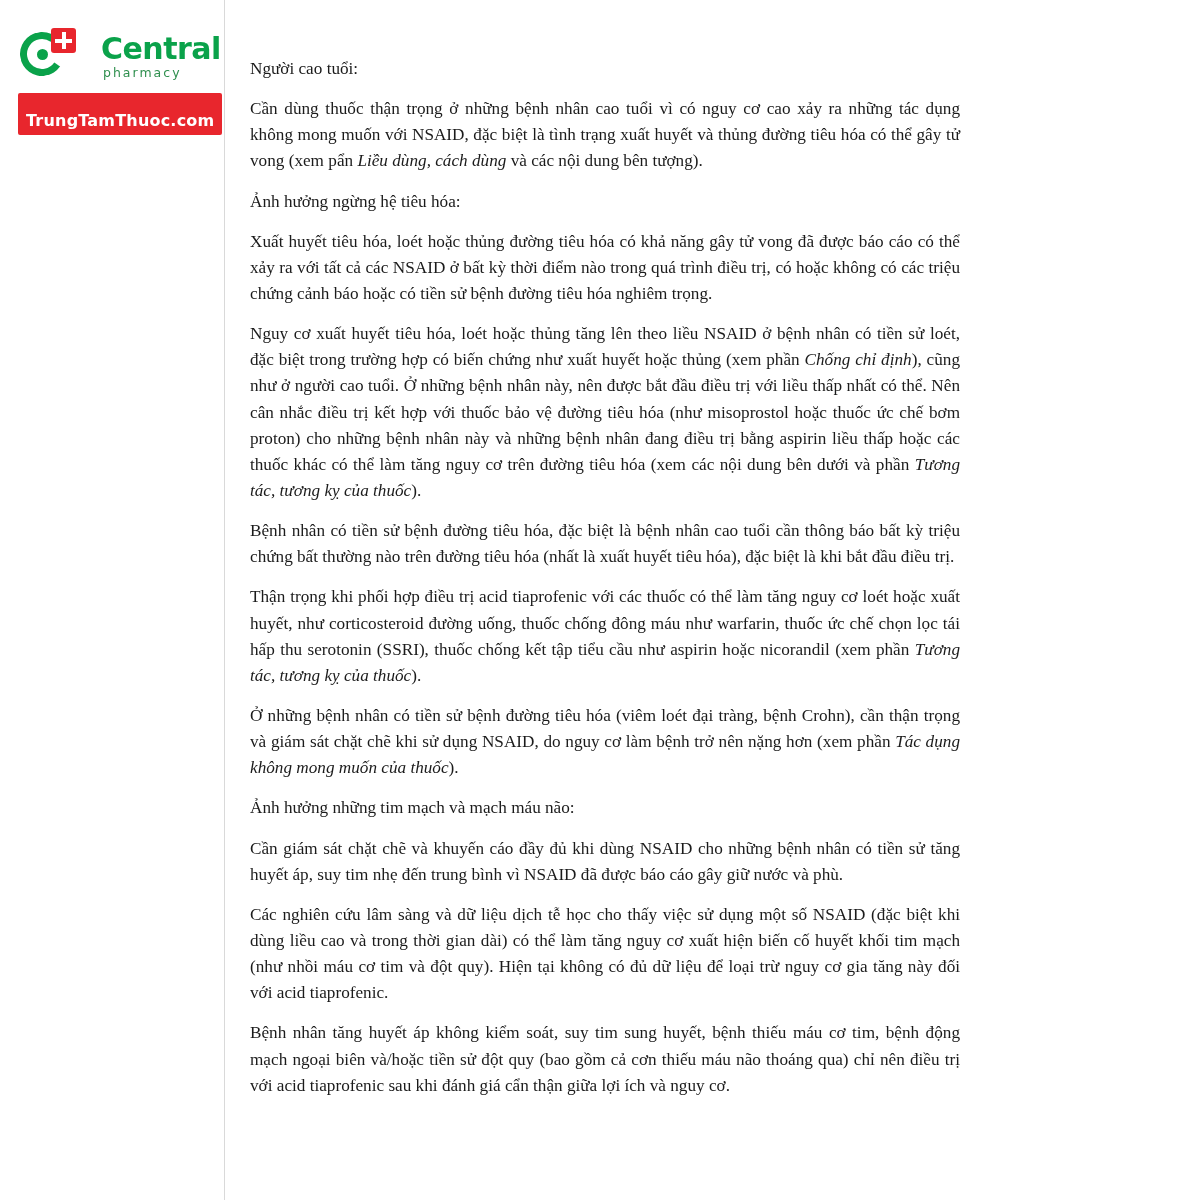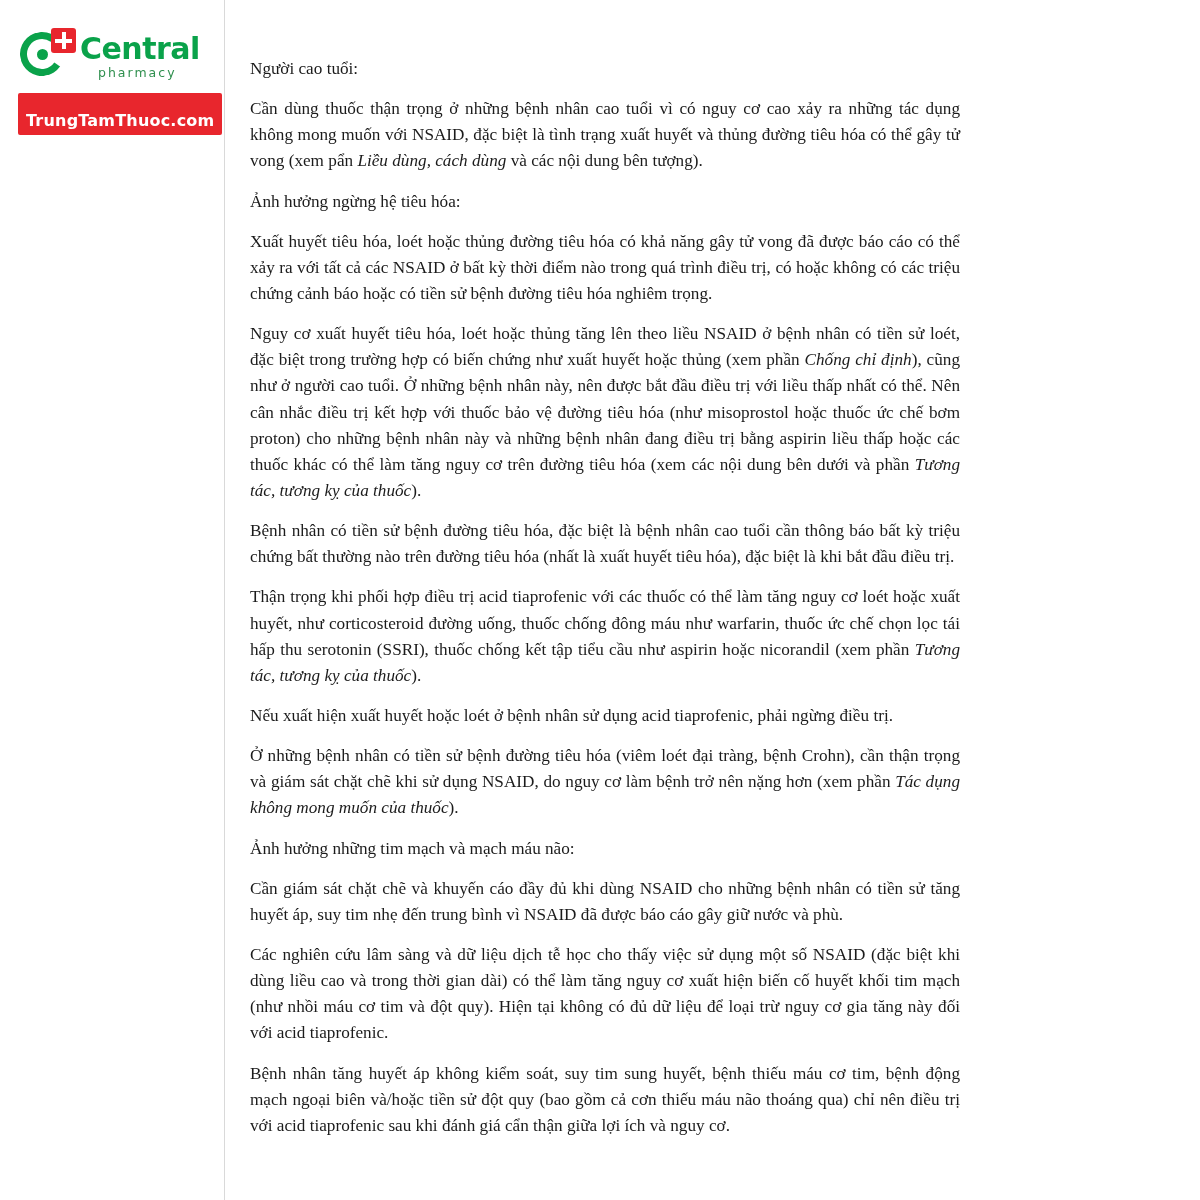--- a/index.html
+++ b/index.html
@@ -18,21 +18,21 @@
   
   #logo-block {
     position: absolute;
     left: 18px;
     top: 28px;
     width: 200px;
   }
   .logo-row {
     display: flex;
     align-items: center;
-    gap: 4px;
+    gap: 25px;
   }
   .logo-mark {
     width: 58px;
     height: 58px;
     position: relative;
     flex: none;
   }
   .logo-mark .ring {
     position: absolute;
     left: 2px;
@@ -84,21 +84,21 @@
     font-weight: bold;
     color: #0aa24a;
     letter-spacing: -0.5px;
   }
   .logo-sub {
     font-family: "DejaVu Sans", sans-serif;
     font-size: 12.5px;
     color: #2f8f4e;
     letter-spacing: 2px;
     margin-top: 3px;
-    margin-left: 18px;
+    margin-left: 2px;
   }
   #site-banner {
     margin-top: 7px;
     background: #e8262d;
     color: #ffffff;
     font-family: "DejaVu Sans", sans-serif;
     font-size: 16px;
     font-weight: bold;
     padding: 18px 8px 5px 8px;
     display: inline-block;
@@ -161,19 +161,18 @@
 <div id="page-rule"></div>
 
 <div id="doc-column">
     <p class="subhead"><span>Người cao tuổi:</span></p>
     <p><span>Cần dùng thuốc thận trọng ở những bệnh nhân cao tuổi vì có nguy cơ cao xảy ra những tác dụng không mong muốn với NSAID, đặc biệt là tình trạng xuất huyết và thủng đường tiêu hóa có thể gây tử vong (xem pẩn </span><span class="it">Liều dùng, cách dùng</span><span> và các nội dung bên tượng).</span></p>
     <p class="subhead"><span>Ảnh hưởng ngừng hệ tiêu hóa:</span></p>
     <p><span>Xuất huyết tiêu hóa, loét hoặc thủng đường tiêu hóa có khả năng gây tử vong đã được báo cáo có thể xảy ra với tất cả các NSAID ở bất kỳ thời điểm nào trong quá trình điều trị, có hoặc không có các triệu chứng cảnh báo hoặc có tiền sử bệnh đường tiêu hóa nghiêm trọng.</span></p>
     <p><span>Nguy cơ xuất huyết tiêu hóa, loét hoặc thủng tăng lên theo liều NSAID ở bệnh nhân có tiền sử loét, đặc biệt trong trường hợp có biến chứng như xuất huyết hoặc thủng (xem phần </span><span class="it">Chống chỉ định</span><span>), cũng như ở người cao tuổi. Ở những bệnh nhân này, nên được bắt đầu điều trị với liều thấp nhất có thể. Nên cân nhắc điều trị kết hợp với thuốc bảo vệ đường tiêu hóa (như misoprostol hoặc thuốc ức chế bơm proton) cho những bệnh nhân này và những bệnh nhân đang điều trị bằng aspirin liều thấp hoặc các thuốc khác có thể làm tăng nguy cơ trên đường tiêu hóa (xem các nội dung bên dưới và phần </span><span class="it">Tương tác, tương kỵ của thuốc</span><span>).</span></p>
     <p><span>Bệnh nhân có tiền sử bệnh đường tiêu hóa, đặc biệt là bệnh nhân cao tuổi cần thông báo bất kỳ triệu chứng bất thường nào trên đường tiêu hóa (nhất là xuất huyết tiêu hóa), đặc biệt là khi bắt đầu điều trị.</span></p>
     <p><span>Thận trọng khi phối hợp điều trị acid tiaprofenic với các thuốc có thể làm tăng nguy cơ loét hoặc xuất huyết, như corticosteroid đường uống, thuốc chống đông máu như warfarin, thuốc ức chế chọn lọc tái hấp thu serotonin (SSRI), thuốc chống kết tập tiểu cầu như aspirin hoặc nicorandil (xem phần </span><span class="it">Tương tác, tương kỵ của thuốc</span><span>).</span></p>
-    <p><span>Nếu xuất hiện xuất huyết hoặc loét ở bệnh nhân sử dụng acid tiaprofenic, phải ngừng điều trị.</span></p>
     <p><span>Ở những bệnh nhân có tiền sử bệnh đường tiêu hóa (viêm loét đại tràng, bệnh Crohn), cần thận trọng và giám sát chặt chẽ khi sử dụng NSAID, do nguy cơ làm bệnh trở nên nặng hơn (xem phần </span><span class="it">Tác dụng không mong muốn của thuốc</span><span>).</span></p>
     <p class="subhead"><span>Ảnh hưởng những tim mạch và mạch máu não:</span></p>
     <p><span>Cần giám sát chặt chẽ và khuyến cáo đầy đủ khi dùng NSAID cho những bệnh nhân có tiền sử tăng huyết áp, suy tim nhẹ đến trung bình vì NSAID đã được báo cáo gây giữ nước và phù.</span></p>
     <p><span>Các nghiên cứu lâm sàng và dữ liệu dịch tễ học cho thấy việc sử dụng một số NSAID (đặc biệt khi dùng liều cao và trong thời gian dài) có thể làm tăng nguy cơ xuất hiện biến cố huyết khối tim mạch (như nhồi máu cơ tim và đột quy). Hiện tại không có đủ dữ liệu để loại trừ nguy cơ gia tăng này đối với acid tiaprofenic.</span></p>
     <p><span>Bệnh nhân tăng huyết áp không kiểm soát, suy tim sung huyết, bệnh thiếu máu cơ tim, bệnh động mạch ngoại biên và/hoặc tiền sử đột quy (bao gồm cả cơn thiếu máu não thoáng qua) chỉ nên điều trị với acid tiaprofenic sau khi đánh giá cẩn thận giữa lợi ích và nguy cơ.</span></p>
   </div>
 
 </body></html>

